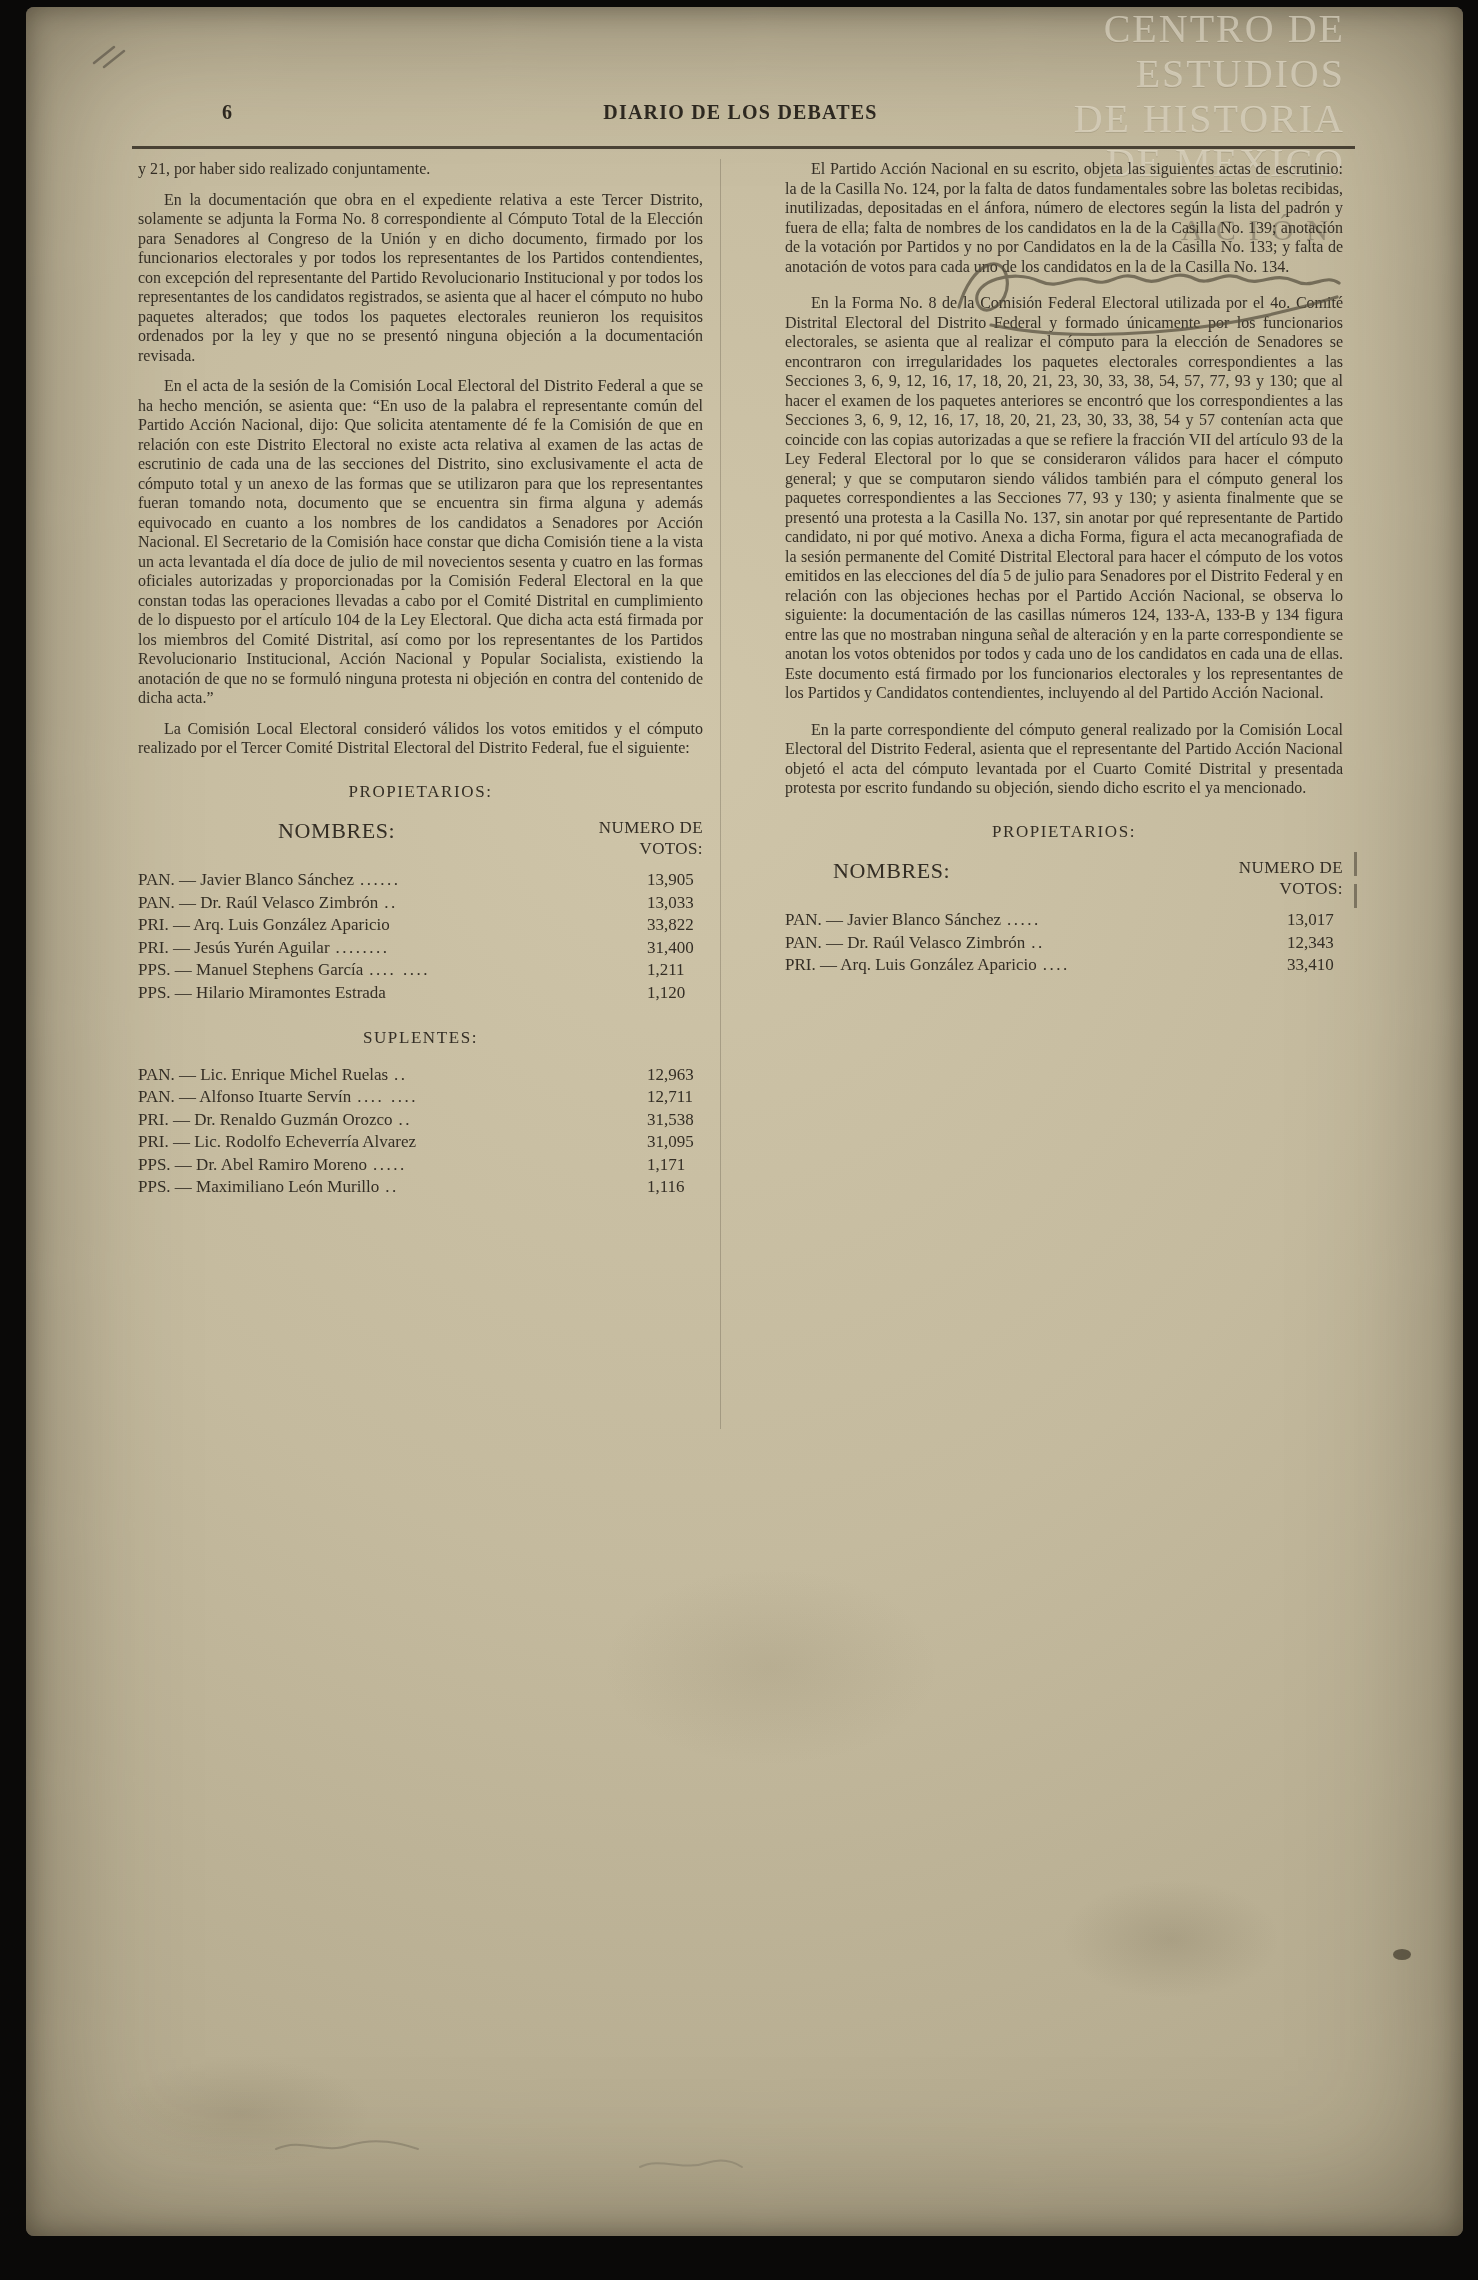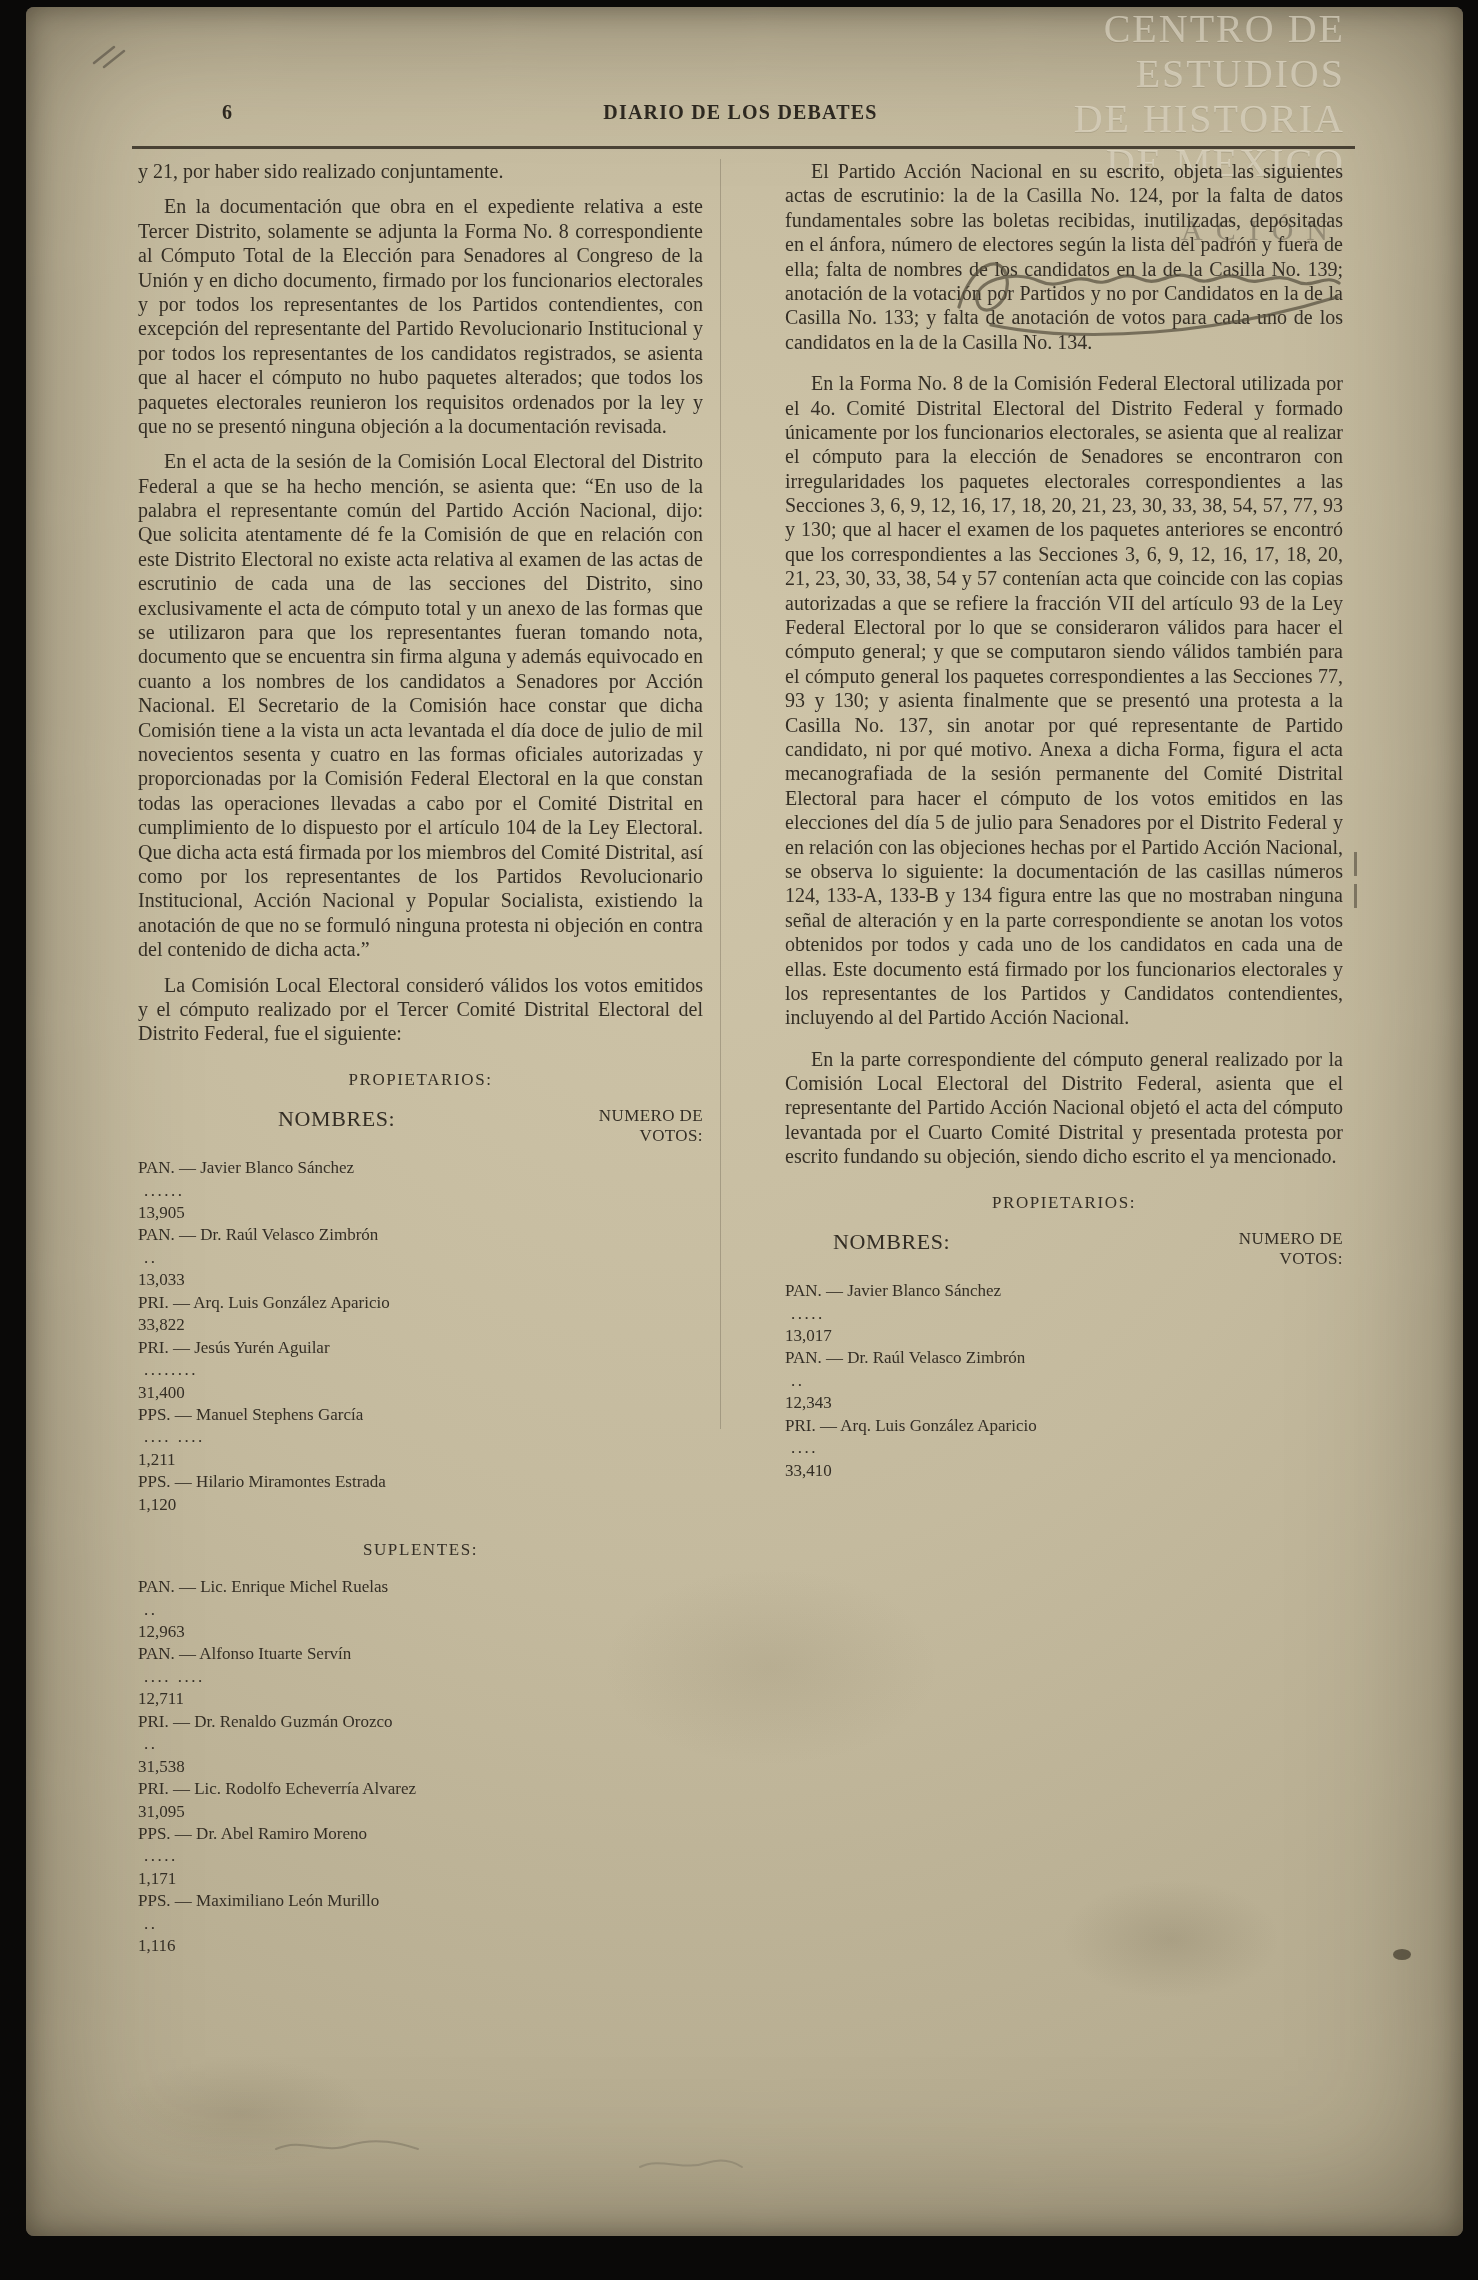--- a/index.html
+++ b/index.html
@@ -52,39 +52,39 @@
   .columns {
     position:absolute; left:112px; right:120px; top:152px; z-index:2;
     display:flex; gap:46px; align-items:flex-start;
   }
   .col { color:#342e25; }
   .col-left  { width:565px; flex:none; }
   .col-right { flex:1; min-width:0;margin-left:36px; }
   .col-divider { position:absolute; left:694px; top:152px; height:1270px; width:1px; background:rgba(60,53,41,.25); z-index:1; }
 
   .par {
-    font-size:20px; line-height:1.22; text-align:justify;
+    font-size:16px; line-height:1.22; text-align:justify;
     text-indent:26px; margin-bottom:11px; color:#342e25;
   }
   .par.no-indent { text-indent:0; }
   .col-right .par { margin-bottom:17px; }
 
   
   .tbl-heading {
     font-size:17px; font-weight:normal; letter-spacing:1.6px;
     text-align:center; margin:24px 0 16px; color:#342e25;
   }
   .tbl-colhead { display:flex; justify-content:space-between; align-items:flex-start; margin-bottom:10px; }
   .nombres { font-size:22px; letter-spacing:.6px; }
   .col-left  .nombres { margin-left:140px; }
   .col-right .nombres { margin-left:48px; }
   .numvotos { text-align:right; font-size:17px; line-height:1.22; letter-spacing:.4px; }
   .numvotos span { display:block; }
 
-  .vote-row { display:flex; align-items:baseline; font-size:17px; line-height:1.32; color:#342e25;flex-direction:column; }
+  .vote-row { display:flex; align-items:baseline; font-size:17px; line-height:1.32; color:#342e25; }
   .vr-name  { white-space:nowrap; }
   .vr-dots  { flex:1; overflow:hidden; white-space:nowrap; letter-spacing:2.5px; padding:0 6px; }
   .vr-votes { white-space:nowrap; min-width:56px; }
 </style>
 </head>
 <body>
 
 <div class="scan">
   <div class="paper">
 

